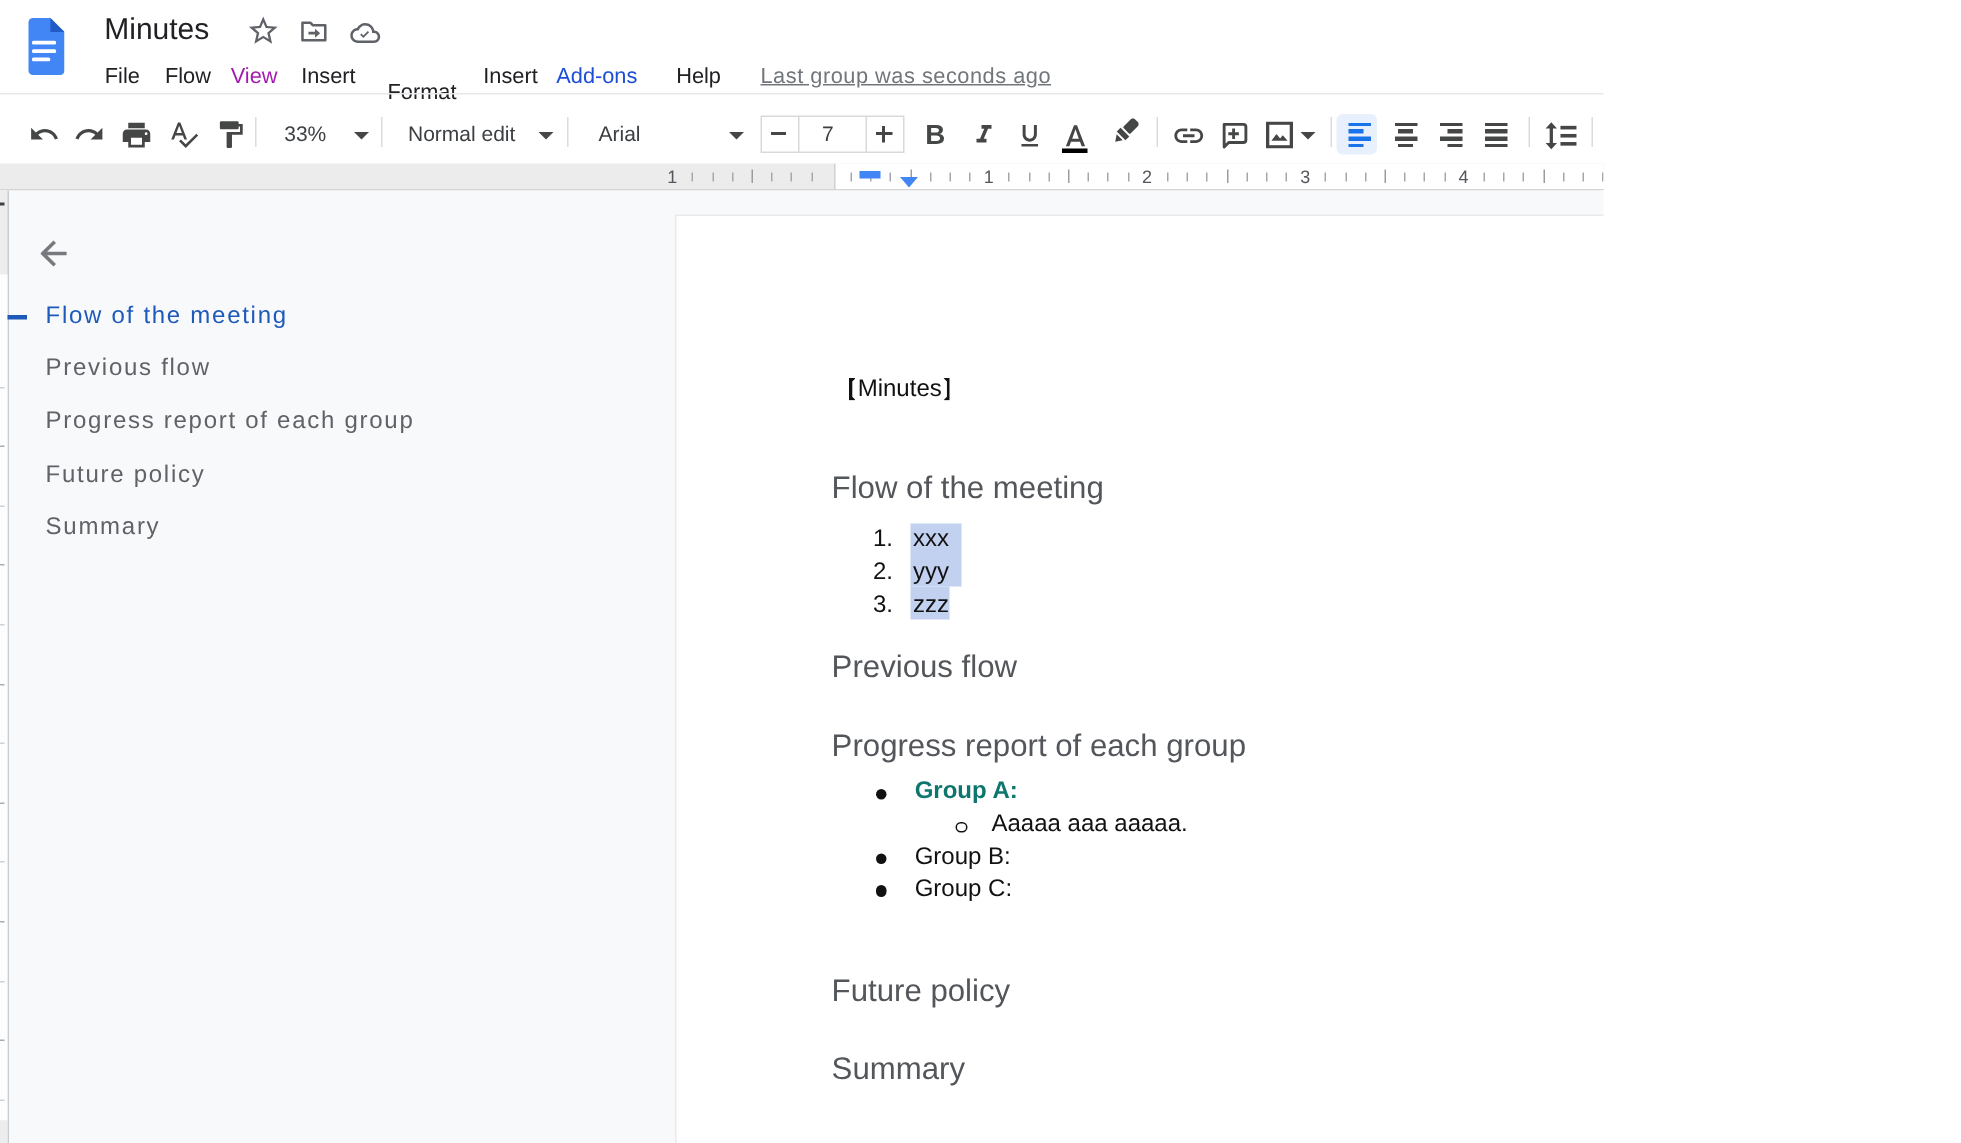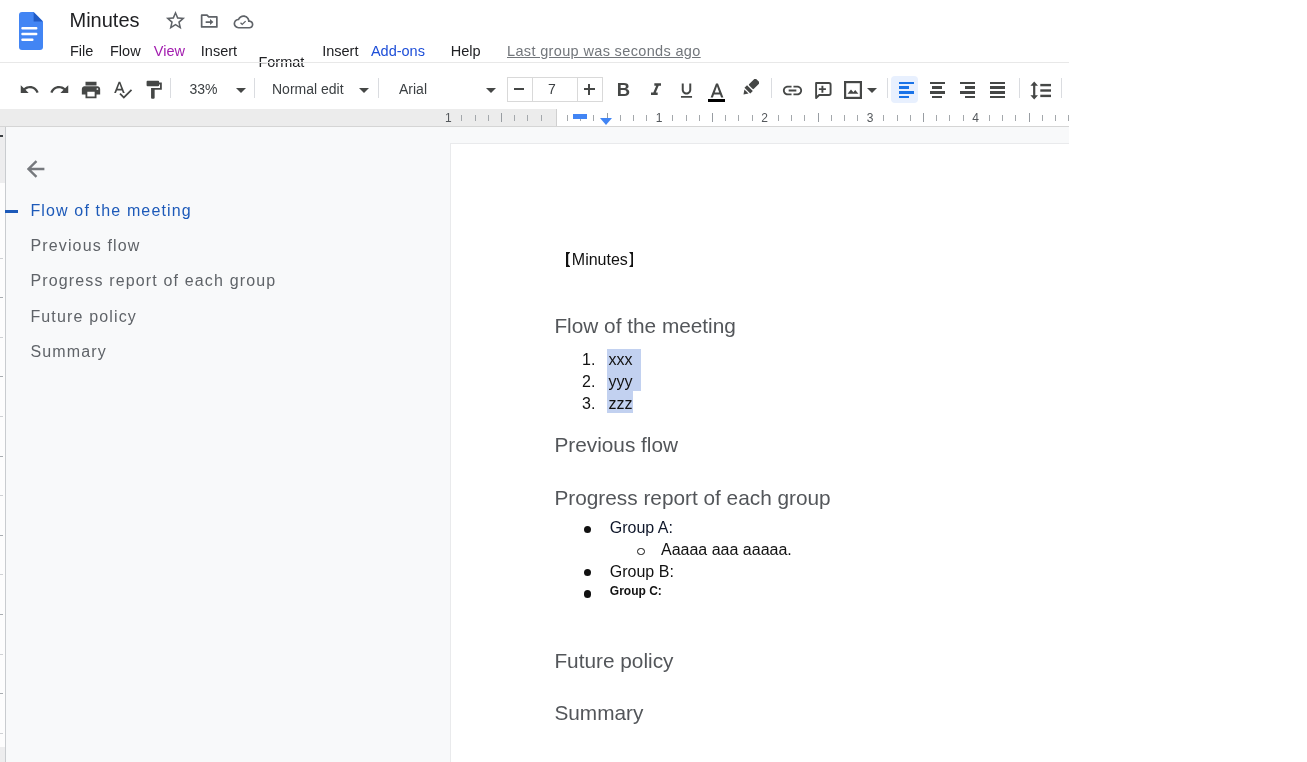--- a/index.html
+++ b/index.html
@@ -282,21 +282,21 @@
 <div style="position:absolute;left:554.4px;top:313.8px;font-size:20.8px;color:#53565a;font-weight:400;white-space:nowrap;line-height:normal;">Flow of the meeting</div>
 <div style="position:absolute;left:582px;top:350.6px;font-size:16px;color:#111;font-weight:400;white-space:nowrap;line-height:normal;">1.</div>
 <div style="position:absolute;left:608.6px;top:350.6px;font-size:16px;color:#111;font-weight:400;white-space:nowrap;line-height:normal;">xxx</div>
 <div style="position:absolute;left:582px;top:372.5px;font-size:16px;color:#111;font-weight:400;white-space:nowrap;line-height:normal;">2.</div>
 <div style="position:absolute;left:608.6px;top:372.5px;font-size:16px;color:#111;font-weight:400;white-space:nowrap;line-height:normal;">yyy</div>
 <div style="position:absolute;left:582px;top:394.5px;font-size:16px;color:#111;font-weight:400;white-space:nowrap;line-height:normal;">3.</div>
 <div style="position:absolute;left:608.6px;top:394.5px;font-size:16px;color:#111;font-weight:400;white-space:nowrap;line-height:normal;">zzz</div>
 <div style="position:absolute;left:554.4px;top:432.6px;font-size:20.8px;color:#53565a;font-weight:400;white-space:nowrap;line-height:normal;">Previous flow</div>
 <div style="position:absolute;left:554.4px;top:486.4px;font-size:20.8px;color:#53565a;font-weight:400;white-space:nowrap;line-height:normal;">Progress report of each group</div>
 <div style="position:absolute;left:584.1px;top:525.8px;width:7.4px;height:7.4px;border-radius:50%;background:#111"></div>
-<div style="position:absolute;left:609.8px;top:519.4px;font-size:16px;color:#0f172a;font-weight:400;white-space:nowrap;line-height:normal;">Group A:</div>
+<div style="position:absolute;left:609.8px;top:519.4px;font-size:16px;color:#0f766e;font-weight:700;white-space:nowrap;line-height:normal;">Group A:</div>
 <div style="position:absolute;left:637.2px;top:547.5px;width:7.4px;height:7.4px;border-radius:50%;border:1.5px solid #111;box-sizing:border-box;background:transparent"></div>
 <div style="position:absolute;left:661px;top:541.0px;font-size:16px;color:#111;font-weight:400;white-space:nowrap;line-height:normal;">Aaaaa aaa aaaaa.</div>
 <div style="position:absolute;left:584.1px;top:568.9px;width:7.4px;height:7.4px;border-radius:50%;background:#111"></div>
 <div style="position:absolute;left:609.8px;top:562.5px;font-size:16px;color:#111;font-weight:400;white-space:nowrap;line-height:normal;">Group B:</div>
 <div style="position:absolute;left:584.1px;top:590.4px;width:7.4px;height:7.4px;border-radius:50%;background:#111"></div>
-<div style="position:absolute;left:609.8px;top:584.0px;font-size:12px;color:#111;font-weight:700;white-space:nowrap;line-height:normal;">Group C:</div>
+<div style="position:absolute;left:609.8px;top:584.0px;font-size:16px;color:#111;font-weight:400;white-space:nowrap;line-height:normal;">Group C:</div>
 <div style="position:absolute;left:554.4px;top:649.4px;font-size:20.8px;color:#53565a;font-weight:400;white-space:nowrap;line-height:normal;">Future policy</div>
 <div style="position:absolute;left:554.4px;top:700.9px;font-size:20.8px;color:#53565a;font-weight:400;white-space:nowrap;line-height:normal;">Summary</div>
 </div>
 </body></html>

